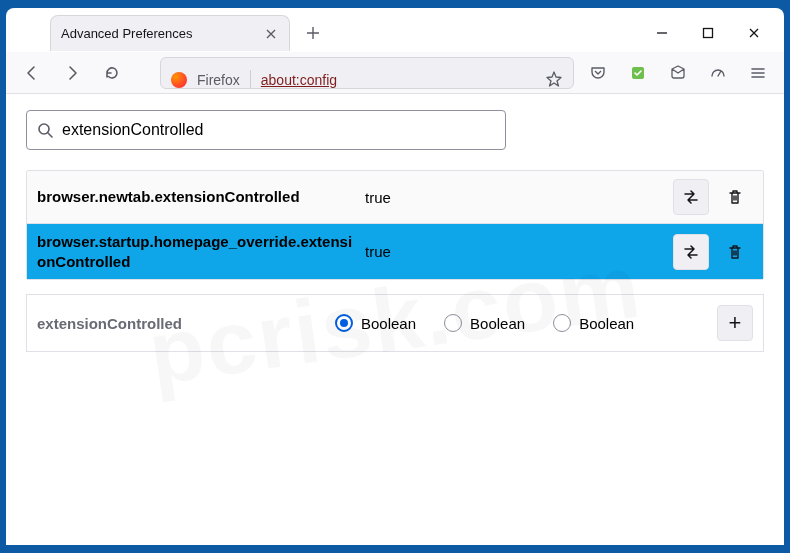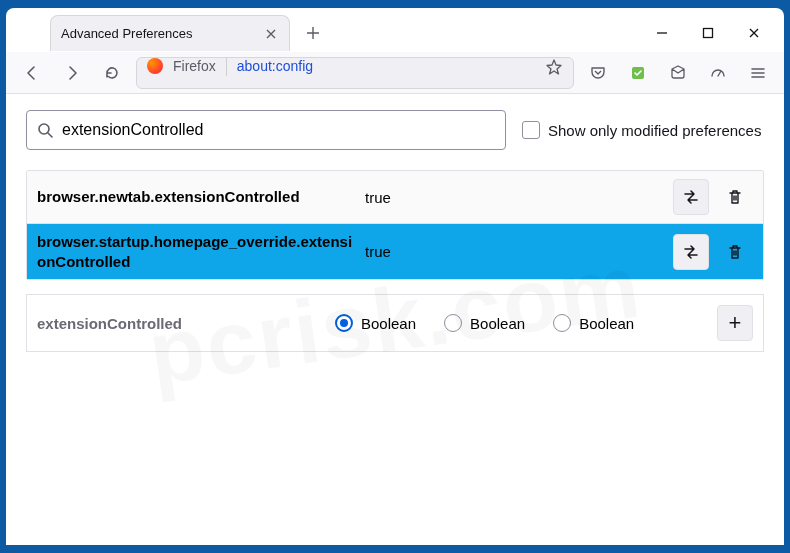--- a/index.html
+++ b/index.html
@@ -7,25 +7,25 @@
 .window { background: #fff; width: 100%; height: 100%; border-radius: 8px; display: flex; flex-direction: column; }
 .titlebar { height: 44px; display: flex; align-items: center; padding: 6px 8px 0 44px; gap: 4px; }
 .tab { background: #f0f0f4; border-radius: 8px 8px 0 0; height: 36px; width: 240px; display: flex; align-items: center; padding: 0 10px; font-size: 13px; color: #15141a; border: 1px solid #d7d7db; border-bottom: none; }
 .tab-title { flex: 1; }
 .close-x { width: 16px; height: 16px; display: flex; align-items: center; justify-content: center; color: #5b5b66; }
 .newtab { width: 30px; height: 30px; display: flex; align-items: center; justify-content: center; color: #5b5b66; font-size: 20px; margin-left: 4px; }
 .wincontrols { margin-left: auto; display: flex; gap: 2px; }
 .wc { width: 44px; height: 32px; display: flex; align-items: center; justify-content: center; }
 .toolbar { height: 42px; background: #f9f9fb; display: flex; align-items: center; padding: 0 10px; gap: 8px; border-bottom: 1px solid #e0e0e6; }
 .navbtn { width: 32px; height: 32px; display: flex; align-items: center; justify-content: center; color: #5b5b66; border-radius: 4px; }
-.urlbar { flex: 1; height: 32px; background: #f0f0f4; border: 1px solid #d7d7db; border-radius: 6px; display: flex; align-items: flex-start; padding: 0 10px; gap: 10px; font-size: 14px; }
+.urlbar { flex: 1; height: 32px; background: #f0f0f4; border: 1px solid #d7d7db; border-radius: 6px; display: flex; align-items: flex-end; padding: 0 10px; gap: 10px; font-size: 14px; margin-left: 24px; }
 .fxicon { width: 16px; height: 16px; border-radius: 50%; background: radial-gradient(circle at 30% 30%, #ff9500, #ff3b30 70%); }
 .brandtxt { color: #5b5b66; }
 .sep { width: 1px; height: 18px; background: #cfcfd2; }
-.url { color: #1d4ed8; }
+.url { color: #7f1d1d; text-decoration: underline; }
 .star { margin-left: auto; }
 .content { flex: 1; padding: 16px 20px; background: #fff; position: relative; }
 .searchrow { display: flex; align-items: center; gap: 16px; margin-bottom: 16px; }
 .searchbox { flex: 0 0 480px; height: 40px; border: 1px solid #8f8f9d; border-radius: 4px; display: flex; align-items: center; padding: 0 10px; gap: 8px; }
 .searchbox input { border: none; outline: none; font-size: 16px; flex: 1; background: transparent; }
 .chk { display: flex; align-items: center; gap: 8px; font-size: 15px; color: #15141a; }
 .chkbox { width: 18px; height: 18px; border: 1px solid #8f8f9d; border-radius: 3px; }
 .prefs { border: 1px solid #e0e0e6; border-radius: 2px; margin-bottom: 14px; margin-top: 20px; }
 .prefrow { display: flex; align-items: center; min-height: 48px; padding: 8px 10px; gap: 8px; font-size: 15px; }
 .prefrow:first-child { border-bottom: 1px solid #e0e0e6; background: #fafafa; }
@@ -141,24 +141,20 @@
     <div class="watermark">pcrisk.com</div>
 
     <div class="searchrow">
       <div class="searchbox">
         <svg width="17" height="17" viewBox="0 0 17 17">
             <circle cx="7" cy="7" r="5" stroke="#5b5b66" stroke-width="1.6" fill="none"></circle>
             <path d="M11 11 L15 15" stroke="#5b5b66" stroke-width="1.6" stroke-linecap="round"></path>
           </svg>
         <input type="text" value="extensionControlled" style="">
       </div>
-      <label class="chk">
-        <span class="chkbox"></span>
-        <span>Show only modified preferences</span>
-      </label>
     </div>
 
     <div class="prefs">
       <div class="prefrow">
         <span class="pname">browser.newtab.extensionControlled</span>
         <span class="pval">true</span>
         <span class="rowspacer"></span>
         <span class="iconbtn">
             <svg width="18" height="18" viewBox="0 0 18 18">
               <path d="M3 6 H12 M12 6 L9 3 M12 6 L9 9 M15 12 H6 M6 12 L9 9 M6 12 L9 15" stroke="#15141a" stroke-width="1.5" fill="none" stroke-linecap="round" stroke-linejoin="round"></path>

